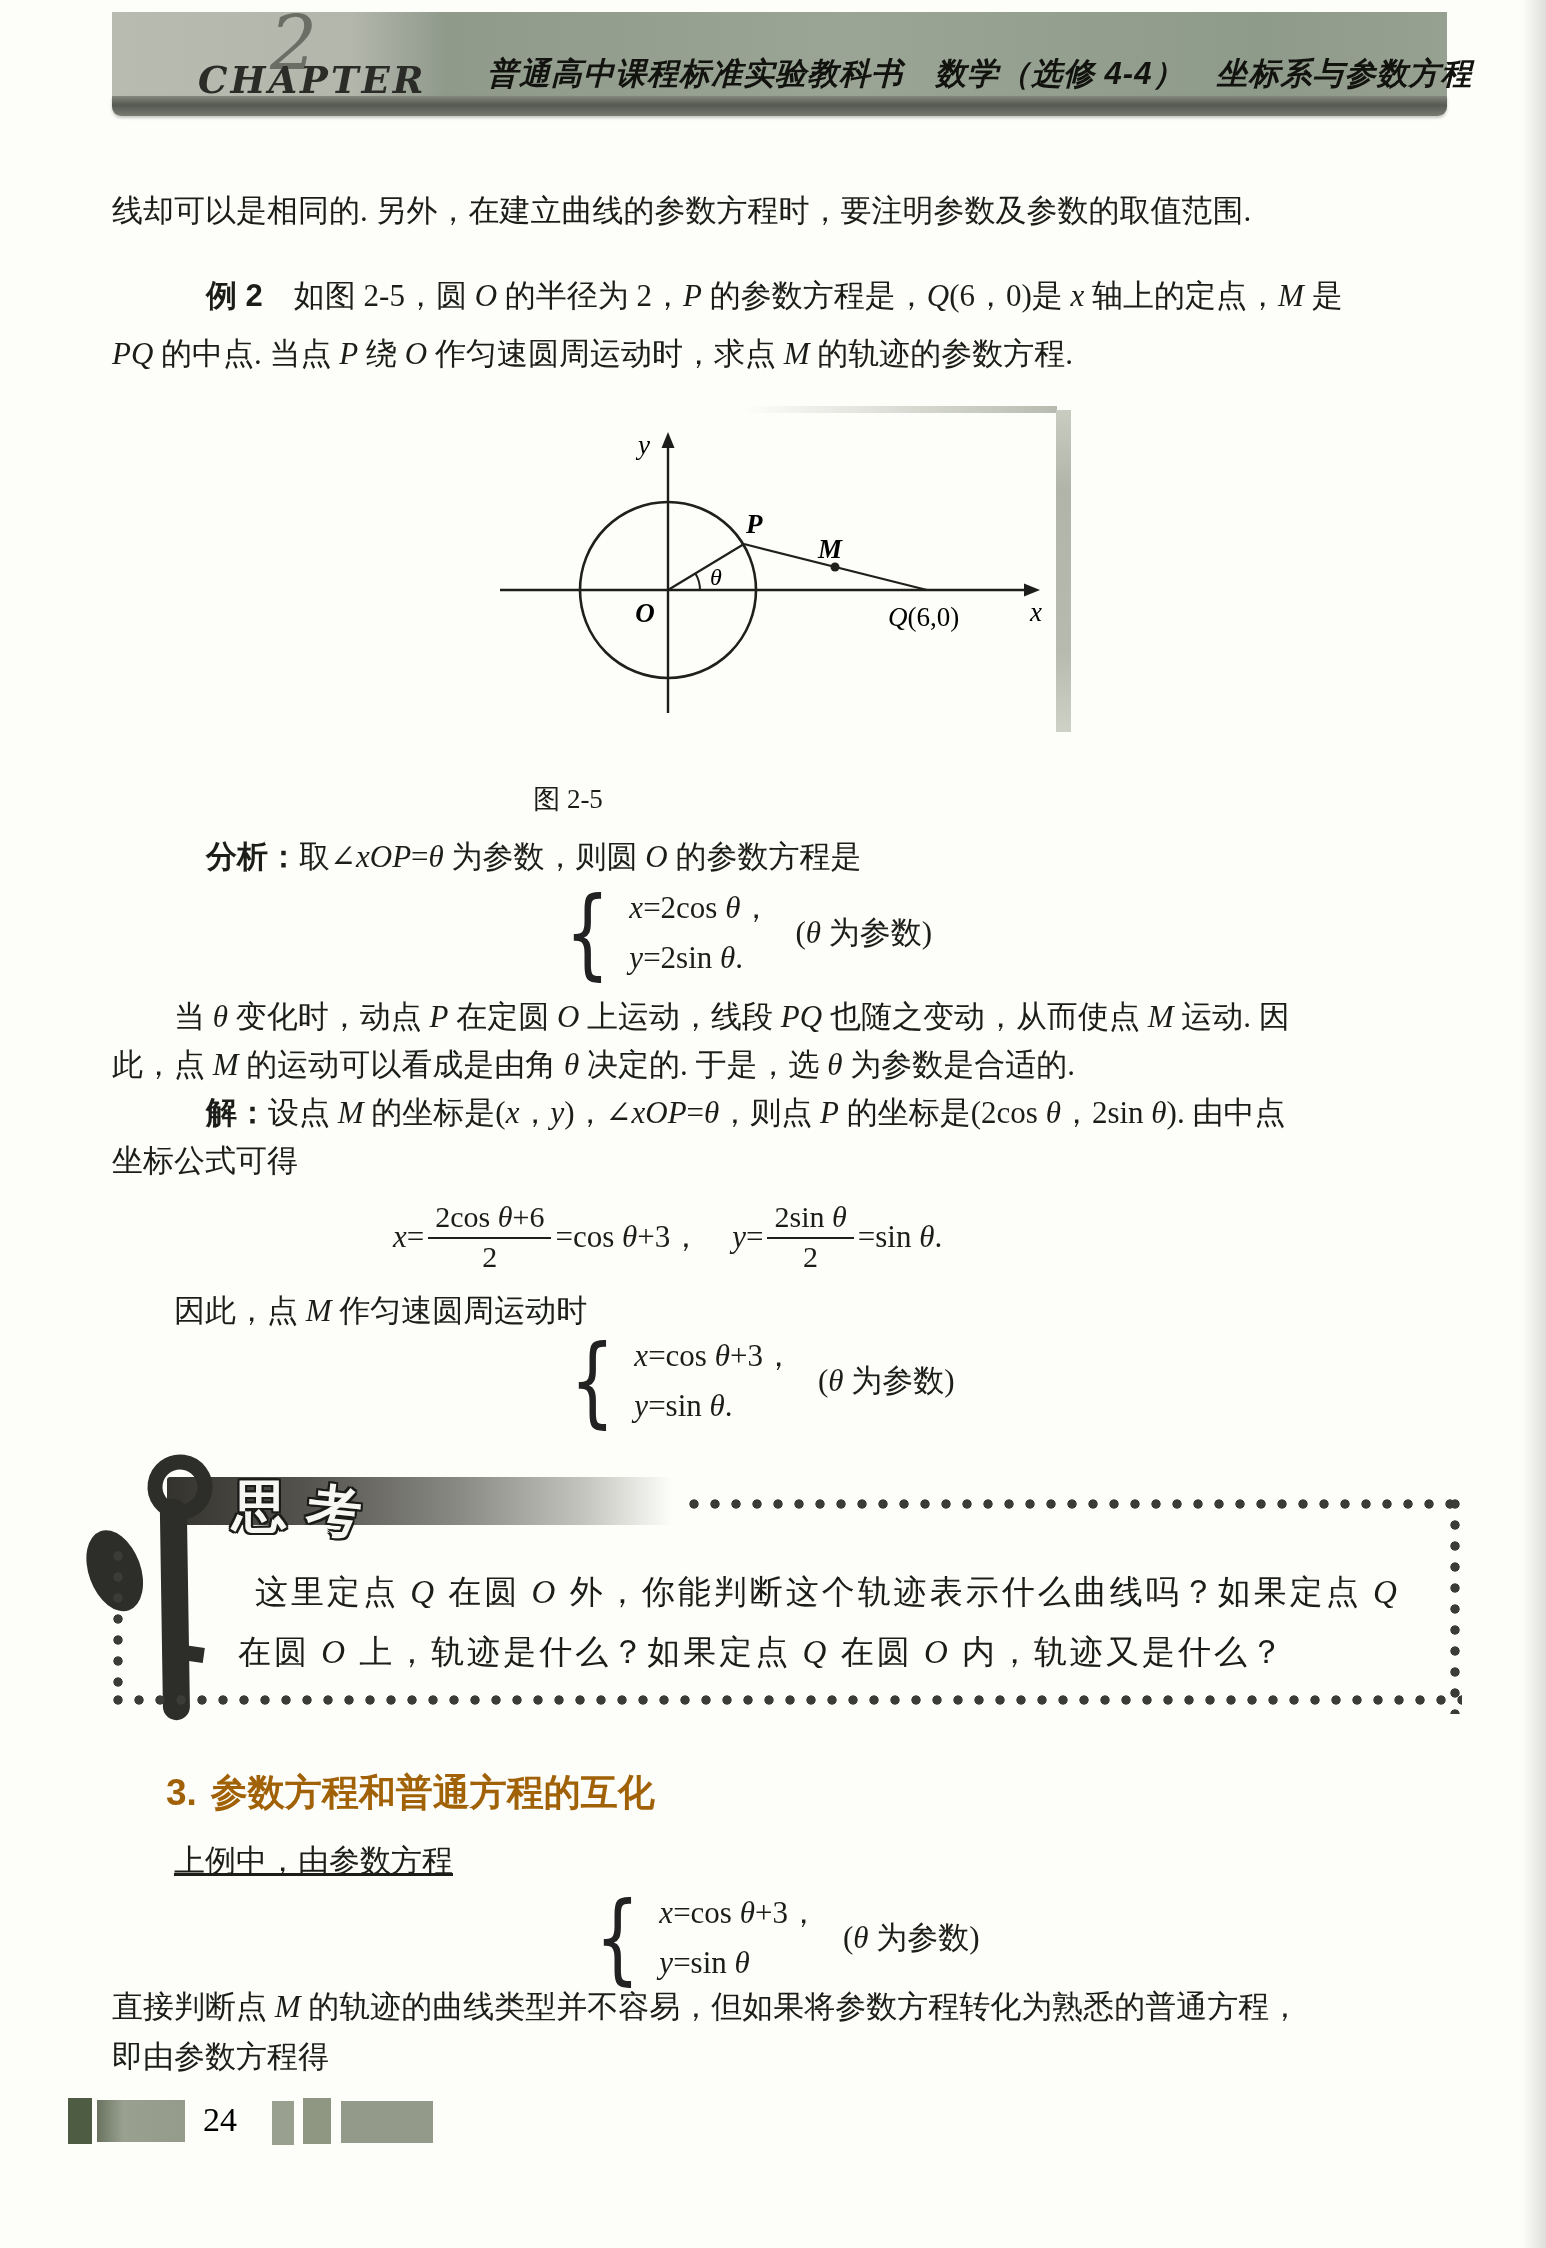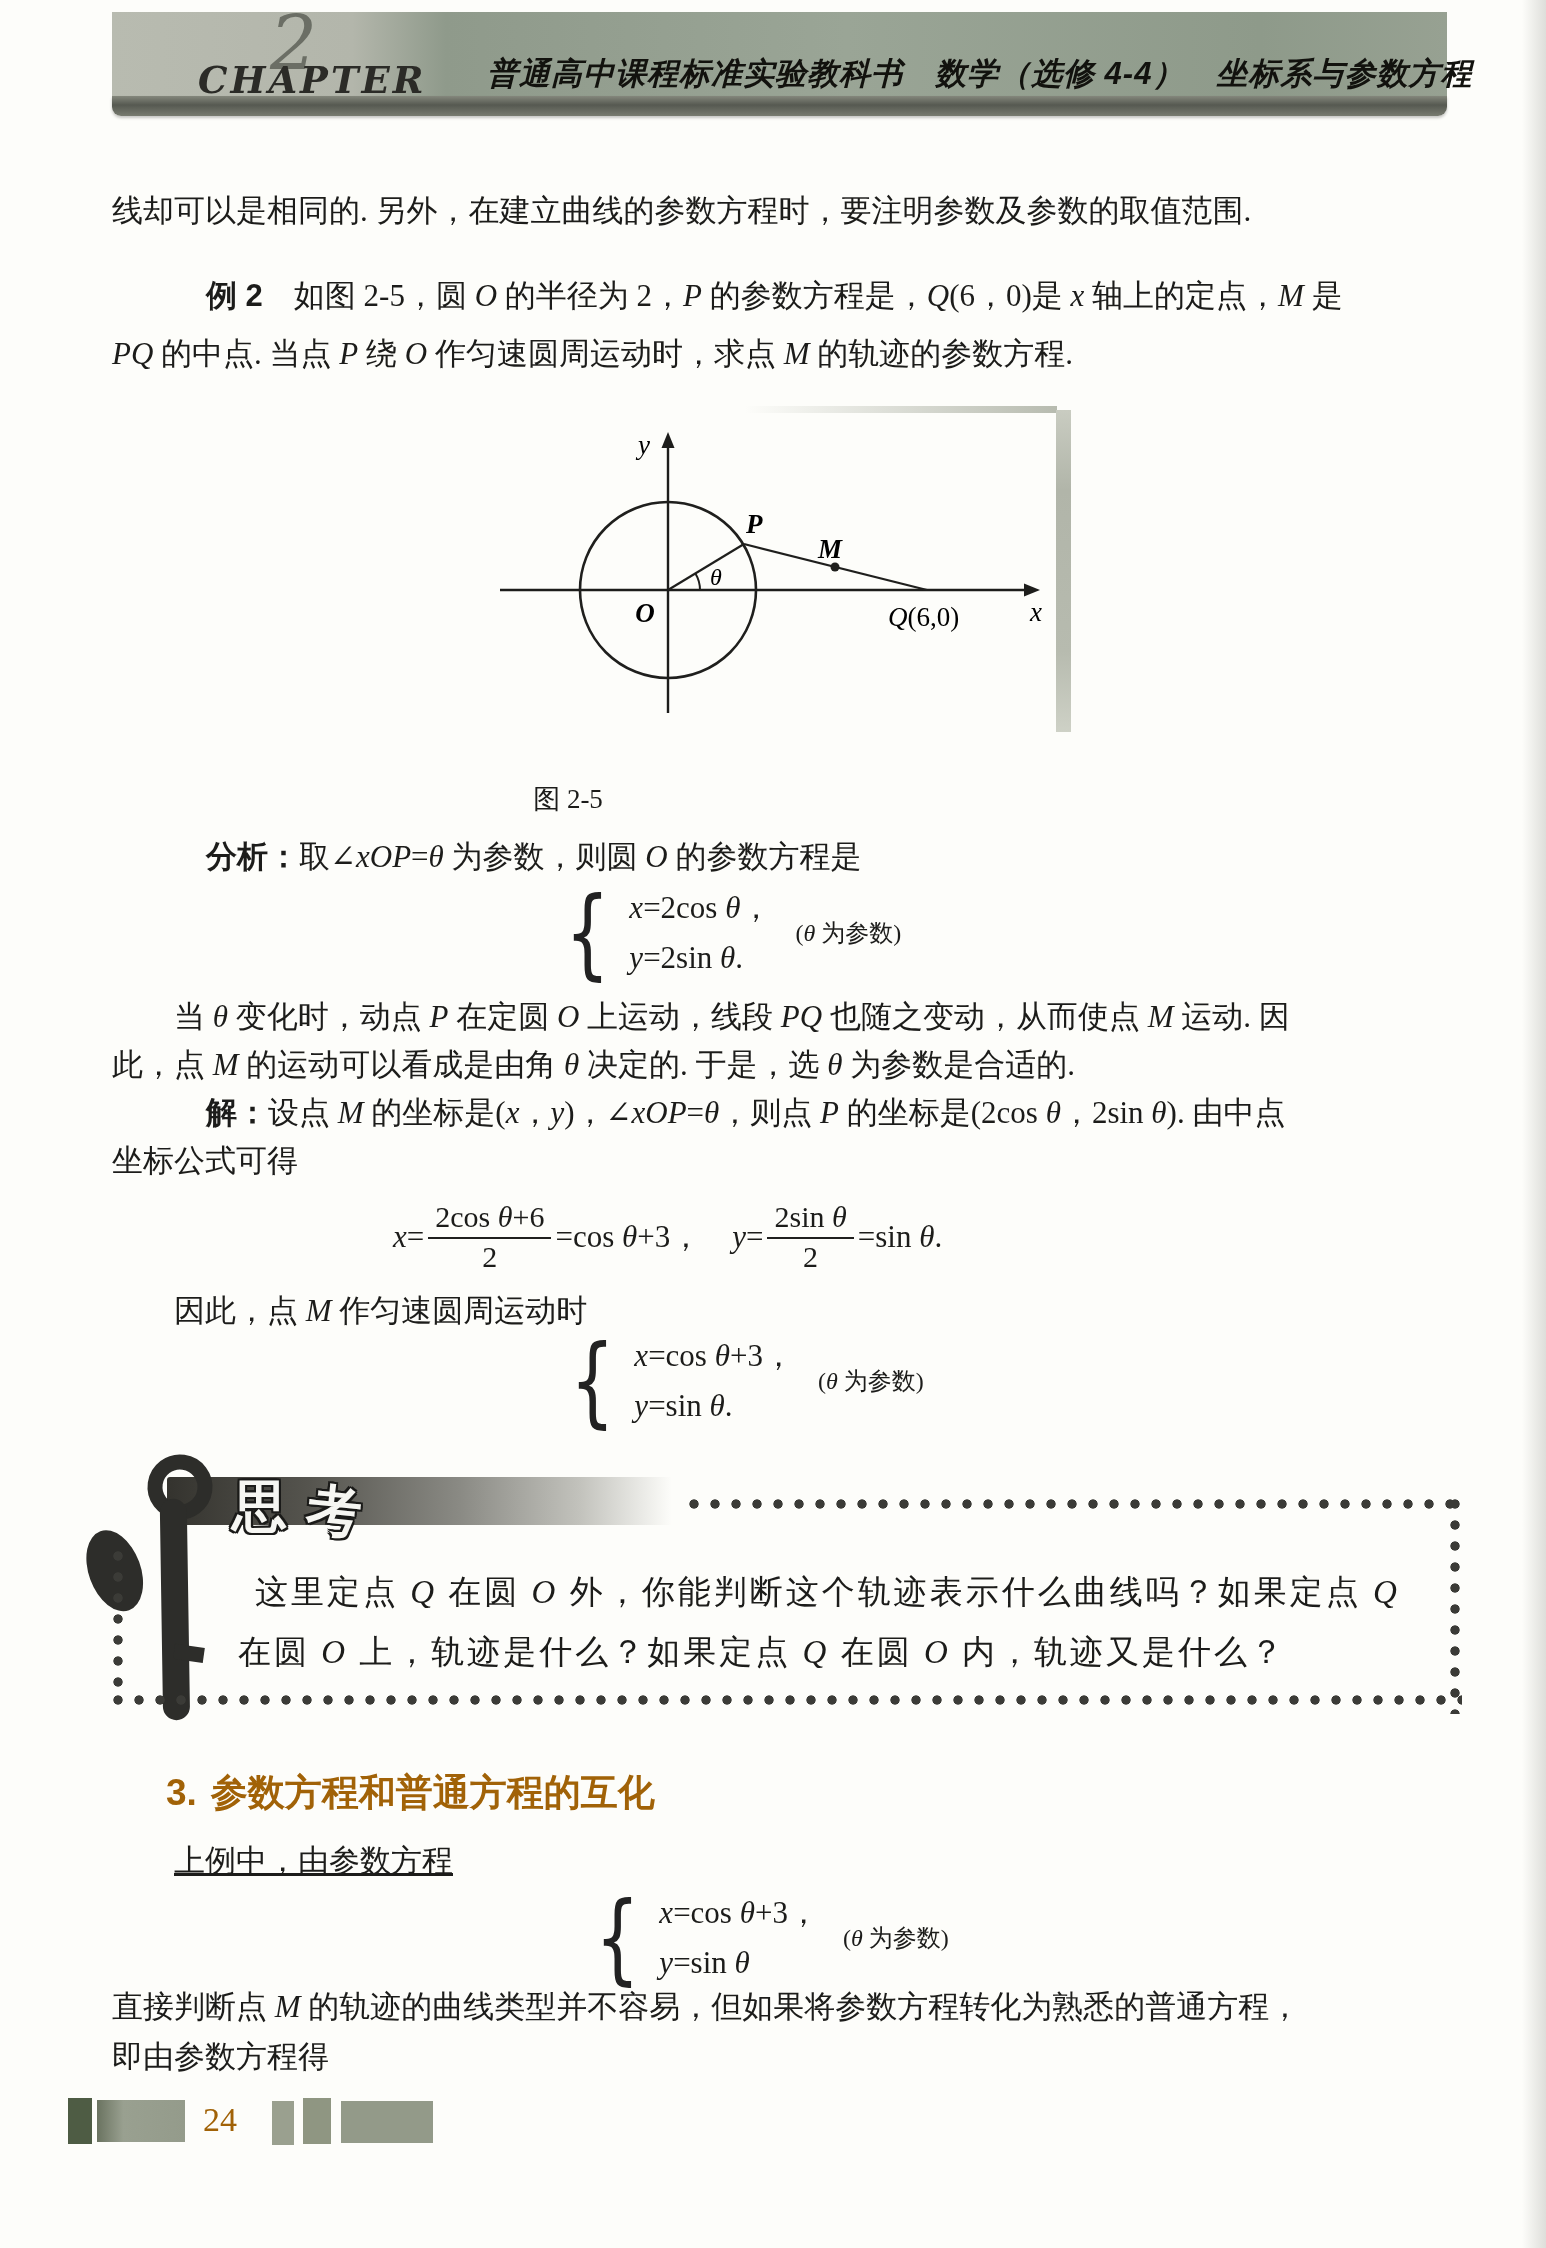--- a/index.html
+++ b/index.html
@@ -44,21 +44,21 @@
   .fig-label{font-family:"Liberation Serif","DejaVu Serif",serif;}
   .fig-it{font-style:italic;}
   
   .eqsys{display:flex;align-items:center;white-space:nowrap;}
   .brace{
     font-family:"DejaVu Sans",sans-serif;font-size:98px;font-weight:normal;color:#222;
     transform:scaleX(.72);transform-origin:left center;line-height:0;margin-right:2px;
   }
   .syslines{display:flex;flex-direction:column;}
   .syslines .eq-line{font-size:31px;line-height:50px;}
-  .eq-note{font-size:24px;margin-left:24px;}
+  .eq-note{font-size:31px;margin-left:24px;}
   .eq-flat{display:flex;align-items:center;font-size:31px;white-space:nowrap;}
   .frac{display:inline-flex;flex-direction:column;align-items:center;margin:0 4px;vertical-align:middle;}
   .frac .num{display:block;border-bottom:2.5px solid #1f1f1d;padding:0 7px 2px 7px;font-size:30px;line-height:36px;}
   .frac .den{display:block;font-size:30px;line-height:36px;}
   
   .think-bar{
     left:167px;top:1477px;width:505px;height:48px;
     background:linear-gradient(90deg,#34332e 0%,#55544e 28%,#8a8a84 58%,#c3c3bd 82%,rgba(199,199,194,0) 100%);
     border-radius:3px;
   }
@@ -75,21 +75,21 @@
     background-size:13px 21px;background-repeat:repeat-y;}
   .think-line{font-size:33px;letter-spacing:3px;white-space:nowrap;}
   
   .sec-heading{
     left:166px;top:1768px;font-family:"Liberation Sans","DejaVu Sans",sans-serif;
     font-weight:bold;font-size:37px;color:#a16207;white-space:nowrap;
   }
   .sec-heading .sp{margin-right:14px;}
   
   .f-block{position:absolute;}
-  .page-num{left:203px;top:2101px;font-size:34px;color:#a16207;}
+  .page-num{left:203px;top:2101px;font-size:34px;color:#000000;}
   .edge-shade{left:1522px;top:0;width:24px;height:2248px;
     background:linear-gradient(90deg,rgba(110,112,104,0),rgba(110,112,104,.22));}
 </style>
 </head>
 <body>
 
 <div class="page">
 
   <div class="abs hdr-banner"></div>
   <div class="abs chapter-num">2</div>

